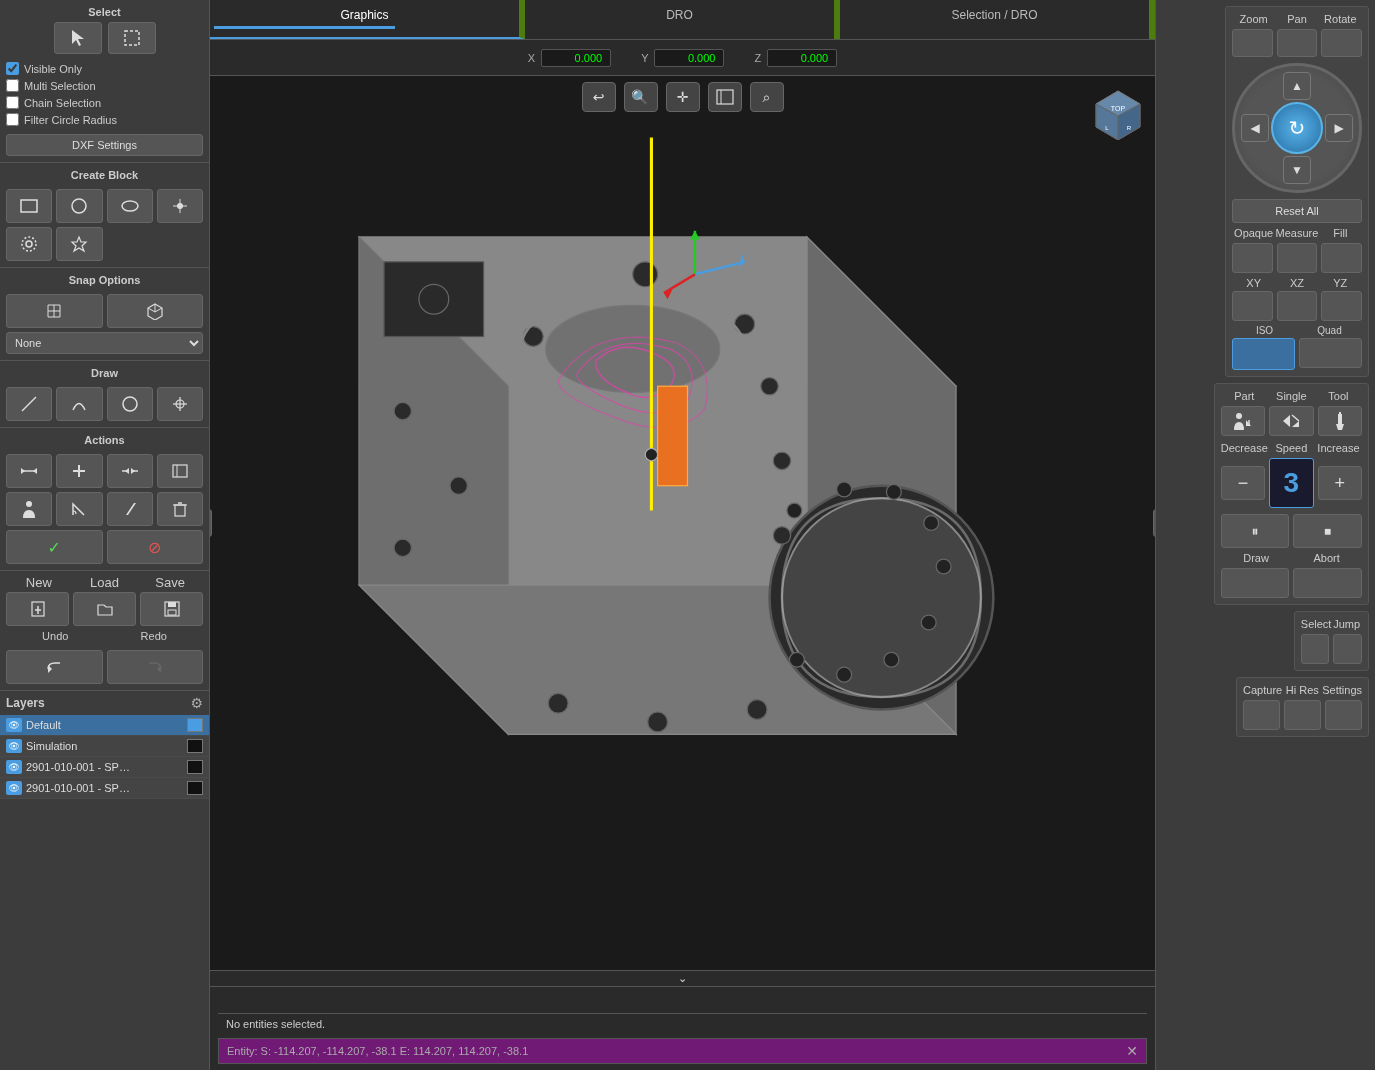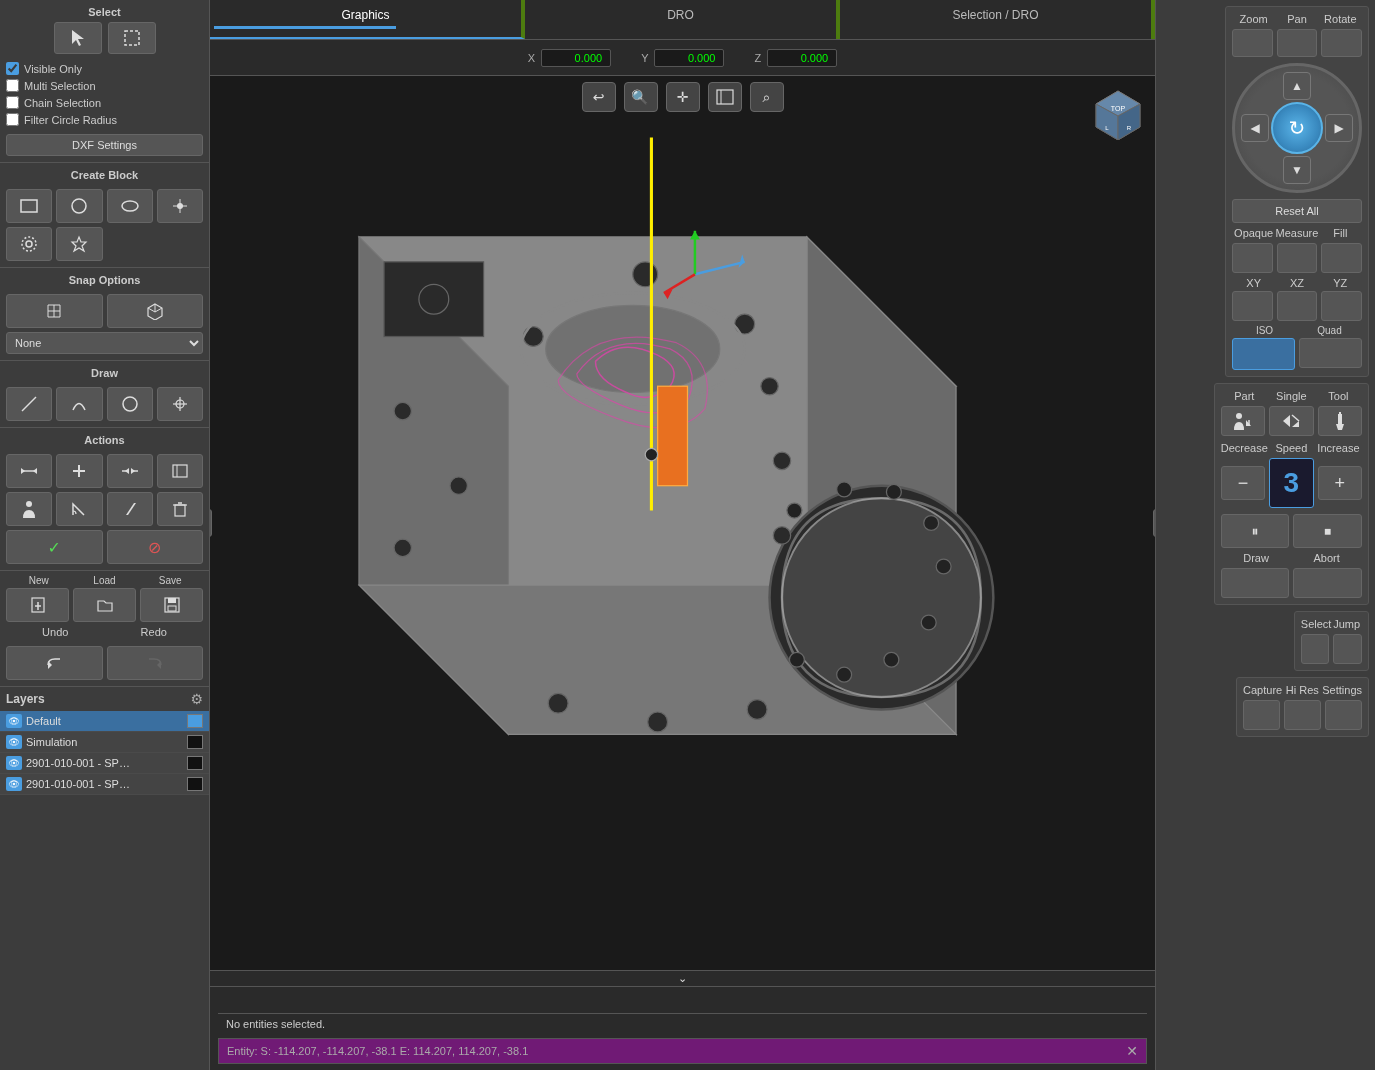--- a/index.html
+++ b/index.html
@@ -157,21 +157,21 @@
     }
 
     
     .file-ops-labels {
       display: grid;
       grid-template-columns: repeat(3, 1fr);
       margin-bottom: 2px;
     }
     .file-ops-labels span {
       text-align: center;
-      font-size: 10px;
+      font-size: 13px;
       color: #ccc;
     }
     .file-ops-btns {
       display: grid;
       grid-template-columns: repeat(3, 1fr);
       gap: 4px;
     }
     .undo-redo-labels {
       display: grid;
       grid-template-columns: repeat(2, 1fr);
@@ -252,21 +252,21 @@
       background: #2a2a2a;
       border-bottom: 1px solid #555;
     }
     .tab {
       flex: 1;
       text-align: center;
       padding: 8px 4px;
       font-size: 12px;
       color: #bbb;
       cursor: pointer;
-      border-right: 4px solid #4d7c0f;
+      border-right: 6px solid #4d7c0f;
     }
     .tab.active {
       color: #fff;
       border-bottom: 2px solid #4a9de0;
     }
     .tab-progress {
       height: 3px;
       background: #2a2a2a;
     }
     .tab-progress-bar {

